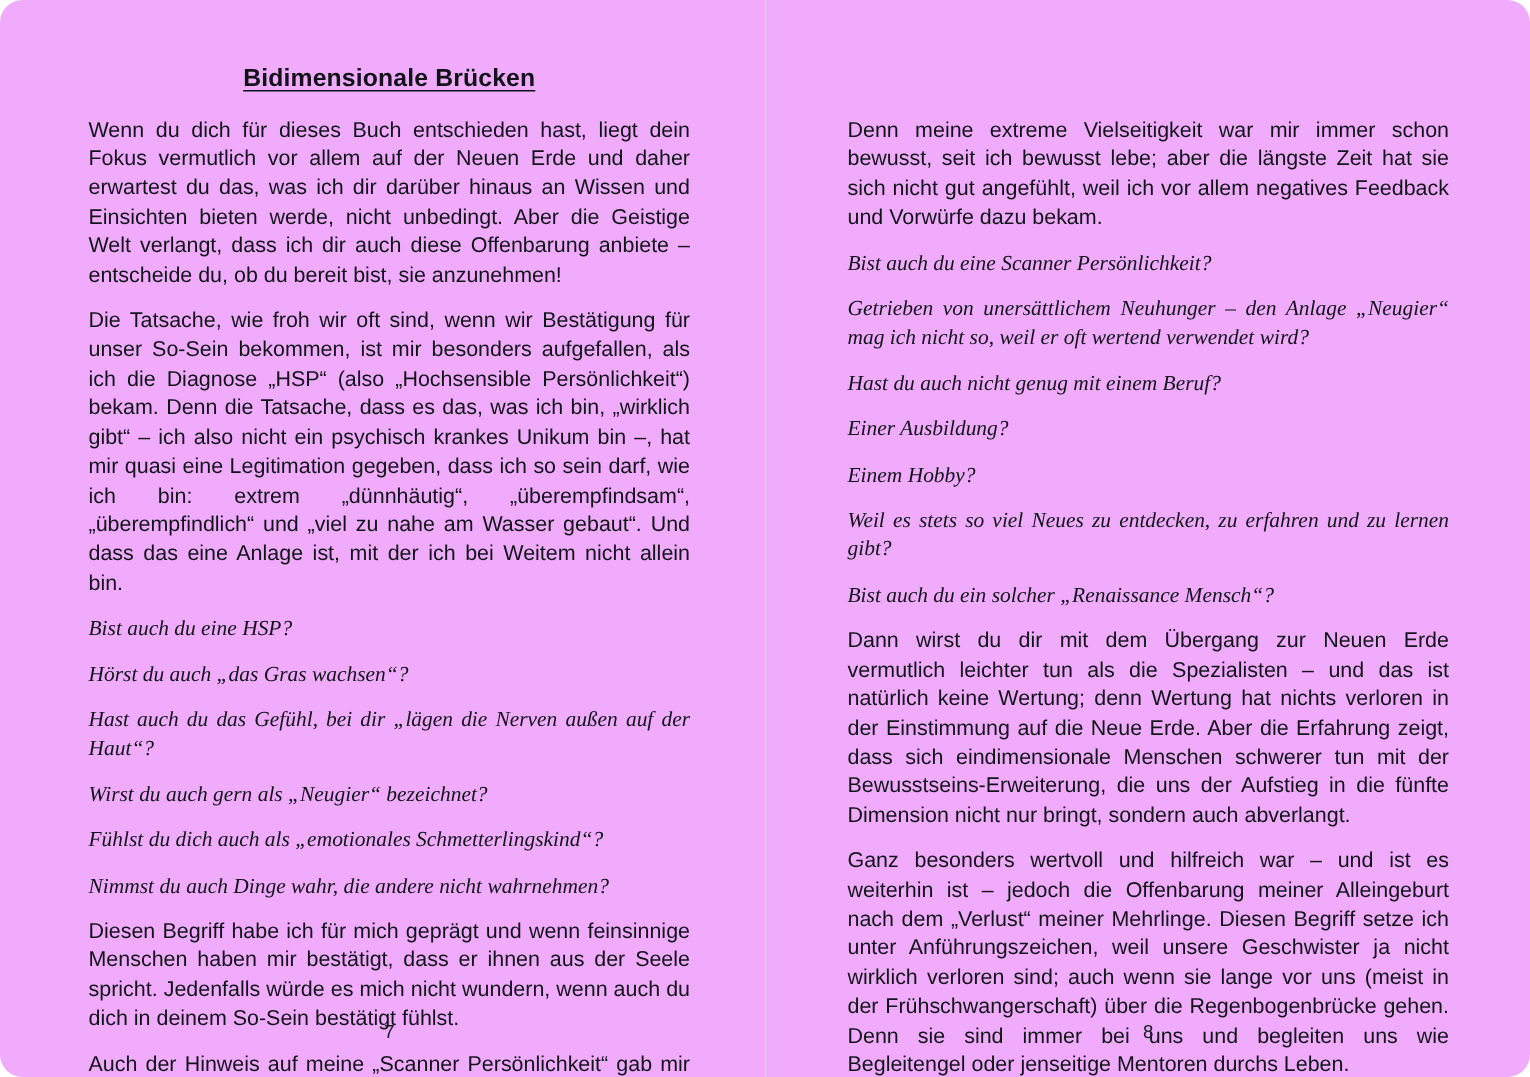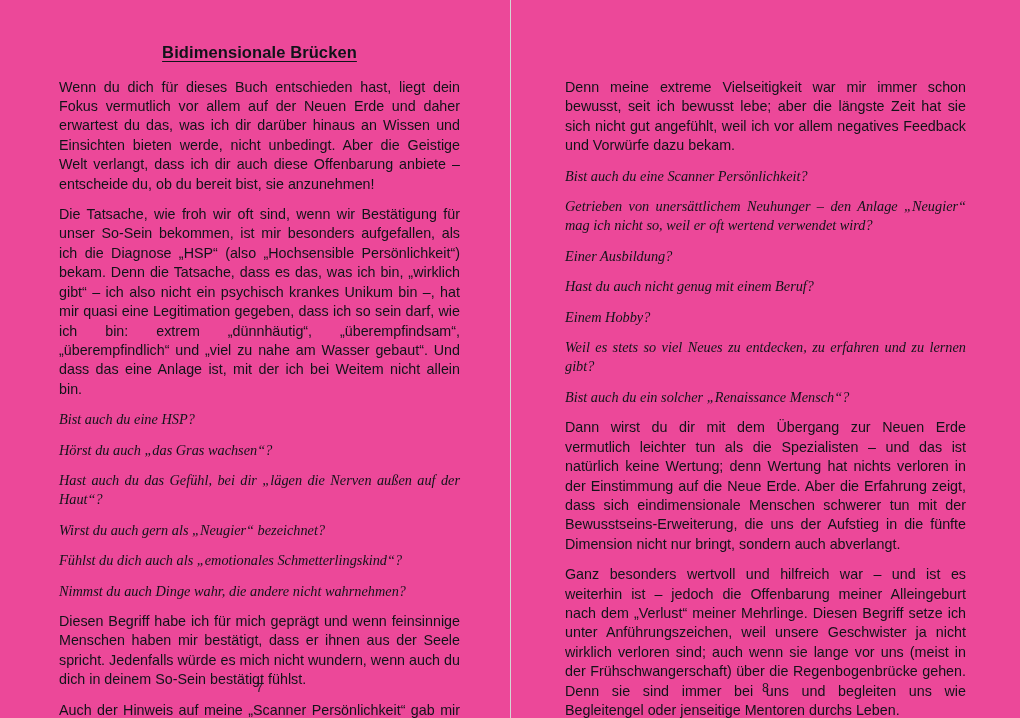--- a/index.html
+++ b/index.html
@@ -12,21 +12,22 @@
     width: 1020px;
     height: 718px;
     font-family: "Liberation Sans", sans-serif;
     color: #111319;
     overflow: hidden;
   }
   #spread {
     position: relative;
     width: 1020px;
     height: 718px;
-    background: #ec4899;
+    background: #f0abfc;
+    border-radius: 15px;
   }
   .page-divider {
     position: absolute;
     top: 0;
     left: 510px;
     width: 1px;
     height: 718px;
     background: #d4d4d4;
   }
   .page {
@@ -112,22 +113,22 @@
   </div>
 
   <div class="page-divider"></div>
 
   <div class="page page-right">
     <div class="column">
       <div>
           <p>Denn meine extreme Vielseitigkeit war mir immer schon bewusst, seit ich bewusst lebe; aber die längste Zeit hat sie sich nicht gut angefühlt, weil ich vor allem negatives Feedback und Vorwürfe dazu bekam.</p>
           <p class="question">Bist auch du eine Scanner Persönlichkeit?</p>
           <p class="question">Getrieben von unersättlichem Neuhunger – den Anlage „Neugier“ mag ich nicht so, weil er oft wertend verwendet wird?</p>
+          <p class="question">Hast du auch nicht genug mit einem Beruf?</p>
           <p class="question">Einer Ausbildung?</p>
-          <p class="question">Hast du auch nicht genug mit einem Beruf?</p>
           <p class="question">Einem Hobby?</p>
           <p class="question">Weil es stets so viel Neues zu entdecken, zu erfahren und zu lernen gibt?</p>
           <p class="question">Bist auch du ein solcher „Renaissance Mensch“?</p>
           <p>Dann wirst du dir mit dem Übergang zur Neuen Erde vermutlich leichter tun als die Spezialisten – und das ist natürlich keine Wertung; denn Wertung hat nichts verloren in der Einstimmung auf die Neue Erde. Aber die Erfahrung zeigt, dass sich eindimensionale Menschen schwerer tun mit der Bewusstseins-Erweiterung, die uns der Aufstieg in die fünfte Dimension nicht nur bringt, sondern auch abverlangt.</p>
           <p>Ganz besonders wertvoll und hilfreich war – und ist es weiterhin ist – jedoch die Offenbarung meiner Alleingeburt nach dem „Verlust“ meiner Mehrlinge. Diesen Begriff setze ich unter Anführungszeichen, weil unsere Geschwister ja nicht wirklich verloren sind; auch wenn sie lange vor uns (meist in der Frühschwangerschaft) über die Regenbogenbrücke gehen. Denn sie sind immer bei uns und begleiten uns wie Begleitengel oder jenseitige Mentoren durchs Leben.</p>
         </div>
     </div>
     <div class="folio">8</div>
   </div>
 

